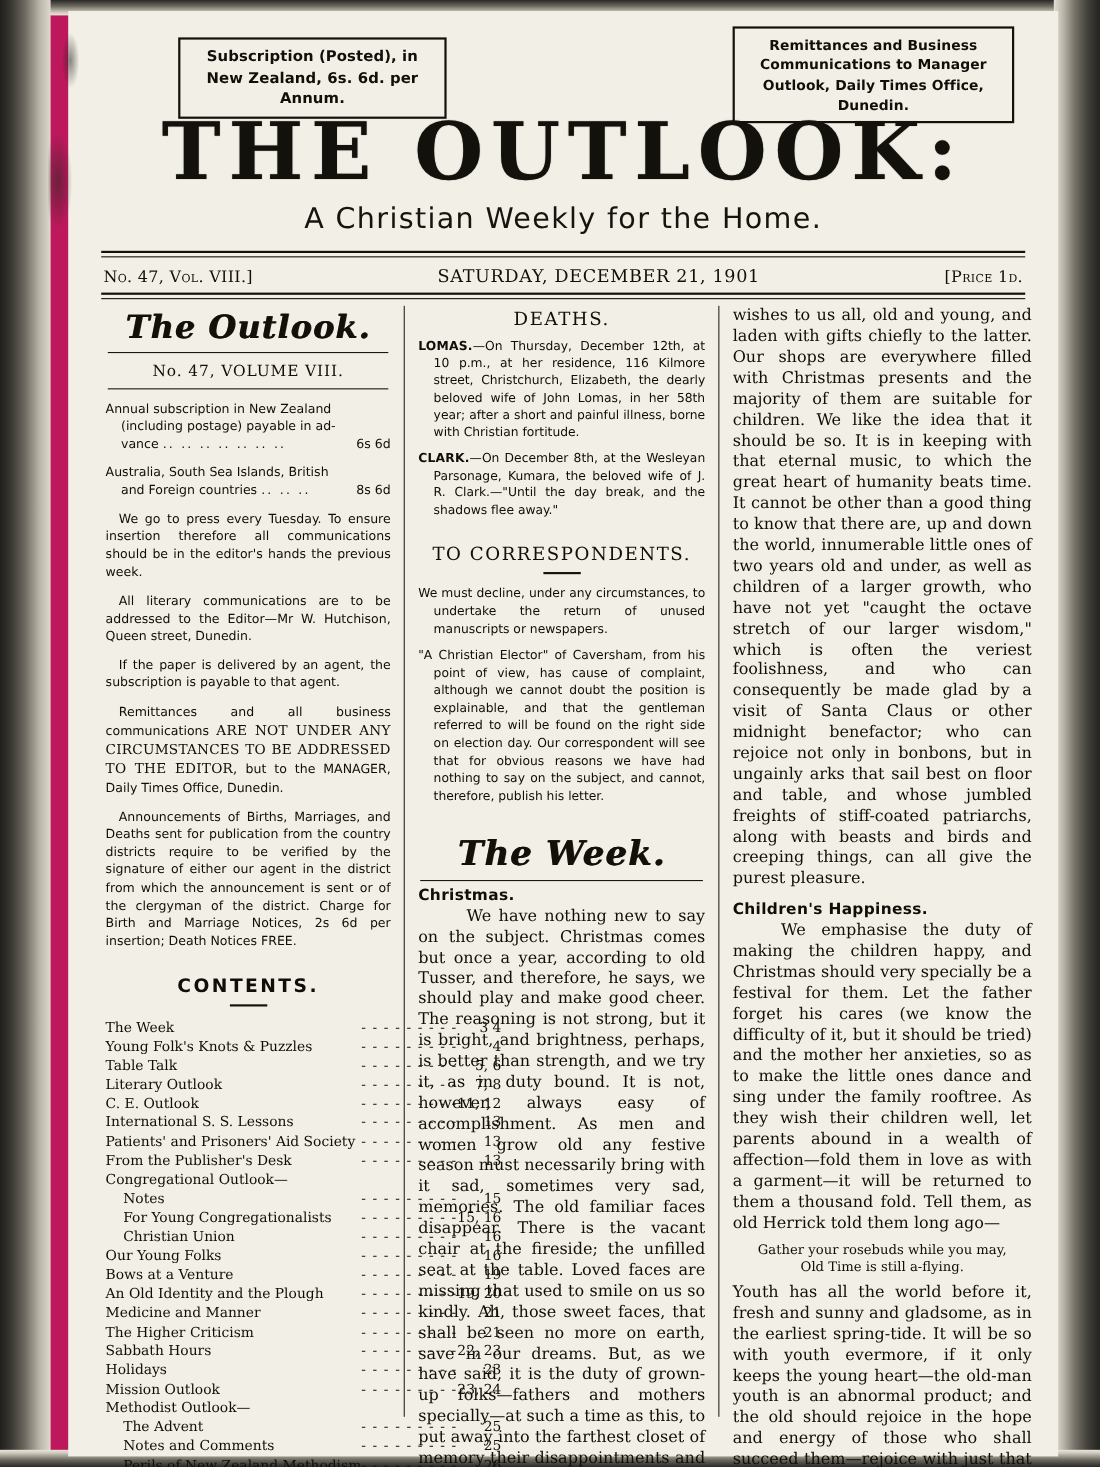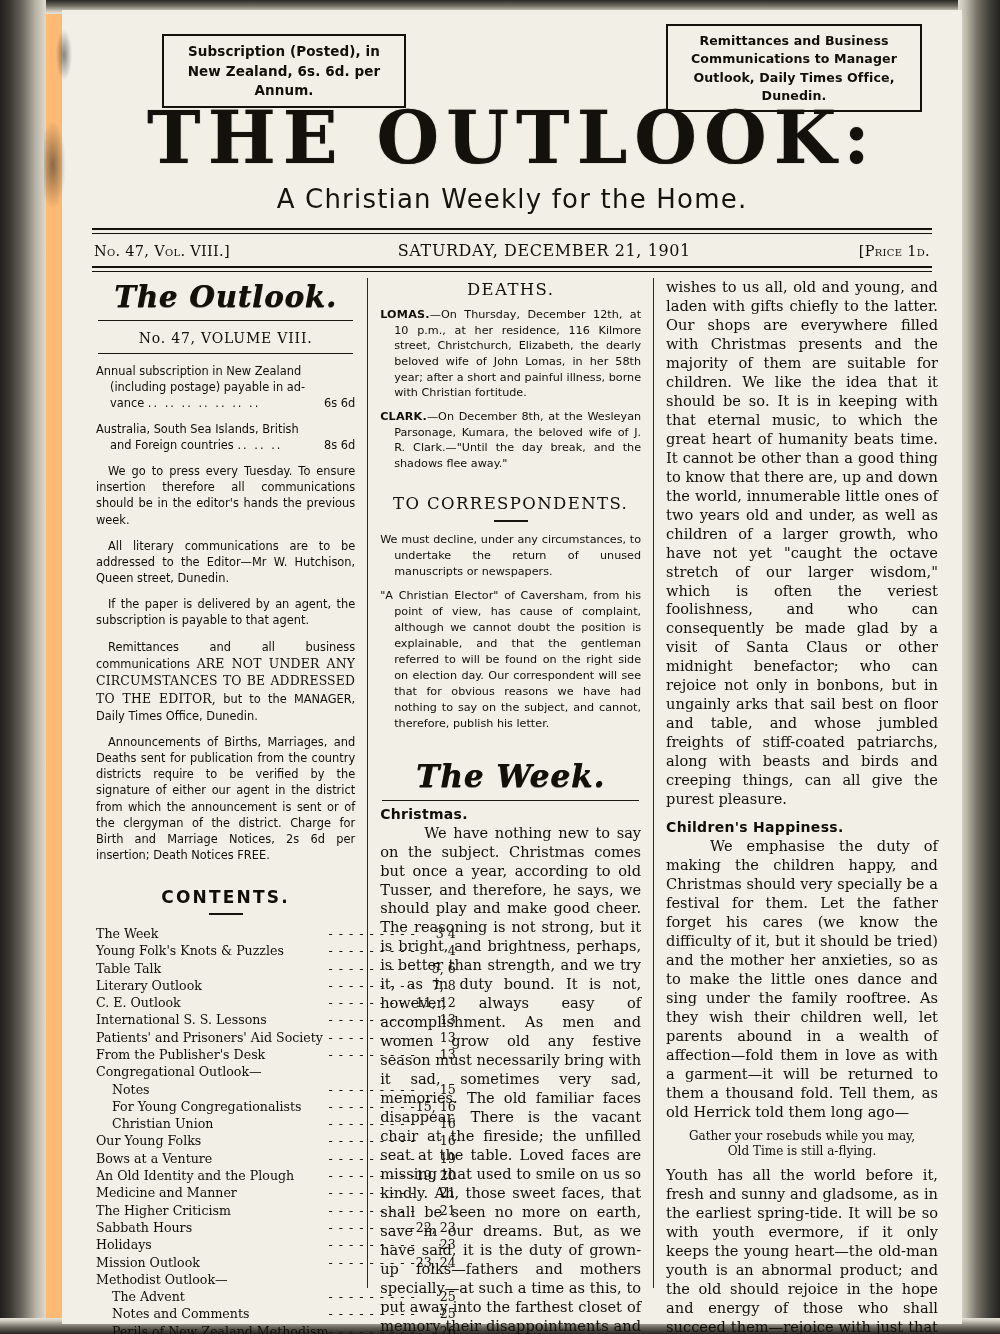--- a/index.html
+++ b/index.html
@@ -8,21 +8,21 @@
     background: #6d6a62;
   }
   body {
     font-family: "Liberation Serif", serif;
   }
   .page {
     position: relative;
     width: 1000px;
     height: 1334px;
     margin: 0 auto;
-    background: #fdba74;
+    background: #be185d;
     overflow: hidden;
     box-sizing: border-box;
   }
   
   .scan-edge-left {
     position: absolute; left: 0; top: 0; width: 46px; height: 100%;
     background: linear-gradient(to right, #201f1c 0%, #3a3833 22%, #6b675e 48%, #b9b4a7 78%, #dedacf 100%);
   }
   .scan-edge-right {
     position: absolute; right: 0; top: 0; width: 42px; height: 100%;

